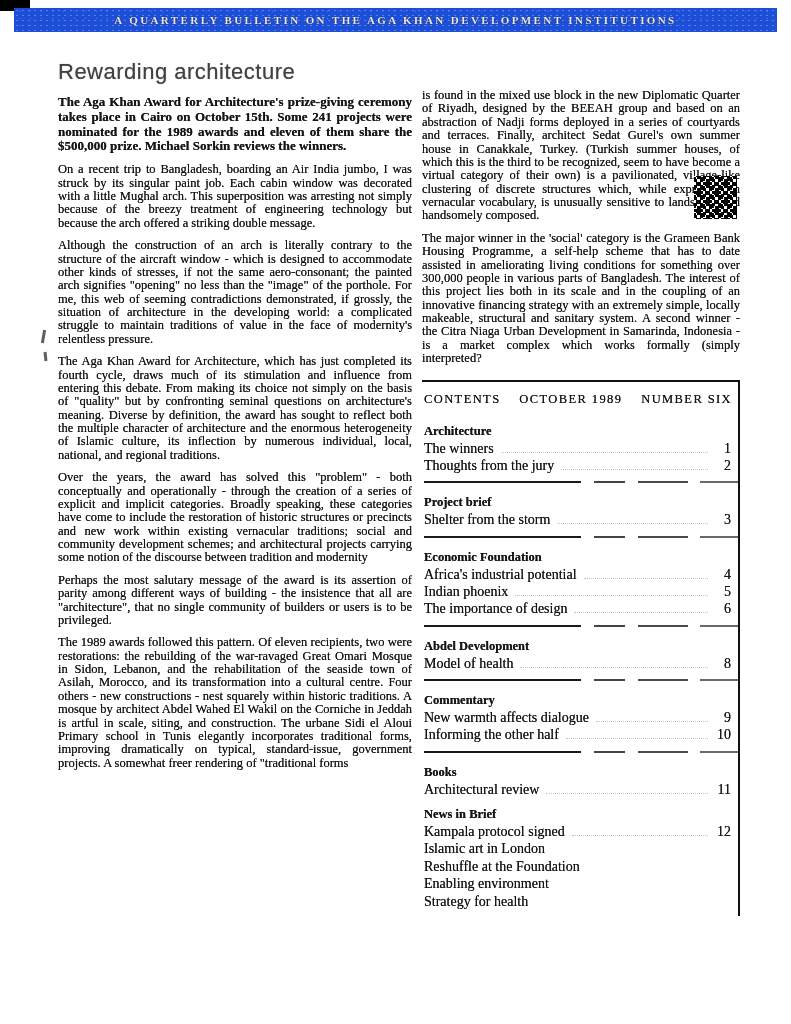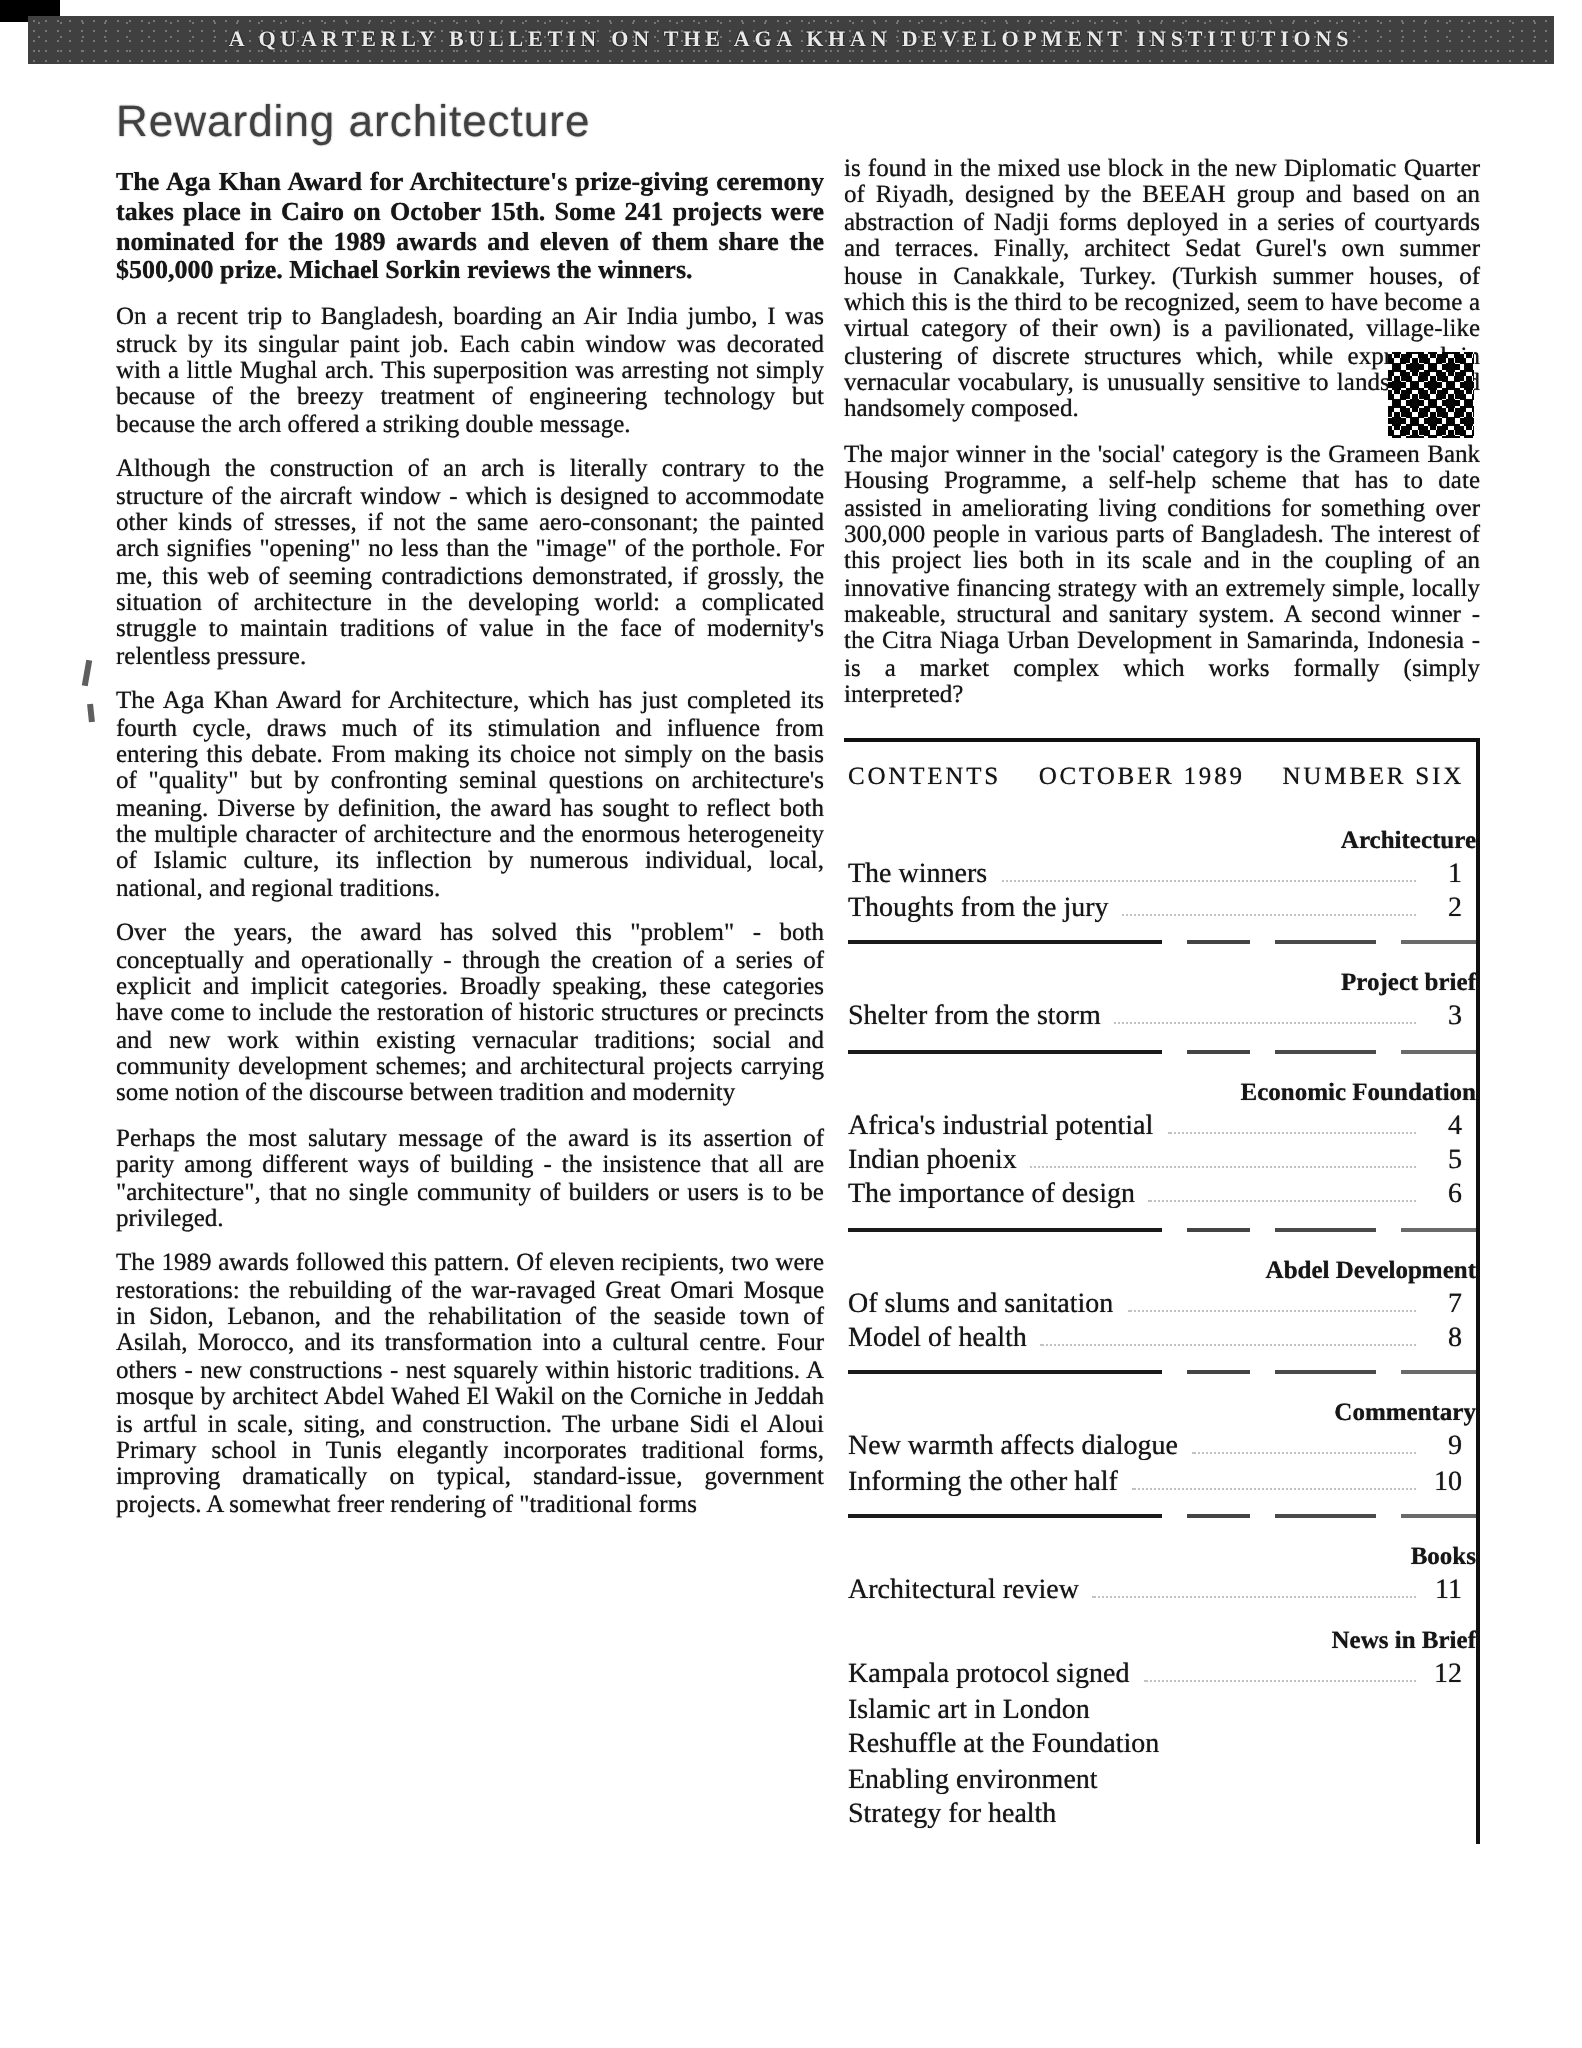--- a/index.html
+++ b/index.html
@@ -31,21 +31,21 @@
     background:linear-gradient(90deg,#111 0 16%,transparent 16% 20%,#111 20% 44%,
       transparent 44% 55%,#111 55% 77%,transparent 77% 81%,#111 81% 100%);
   }
   .mast-line2 {
     font-family:"Liberation Sans", sans-serif; font-weight:bold; font-size:78px;
     line-height:0.95; color:#ffffff; letter-spacing:3px;
     -webkit-text-stroke:2.5px #141414; text-shadow:0 0 1px #333;
   }
   
   .banner {
-    position:relative; margin:8px 14px 0; height:24px; background:#404040;
+    position:relative; margin:8px 14px 11px; height:24px; background:#1d4ed8;
     display:flex; align-items:center; justify-content:center; overflow:hidden;
   }
   .banner::before {
     content:""; position:absolute; inset:0; opacity:.28;
     background-image:
       radial-gradient(circle,#fff .6px,transparent .8px),
       radial-gradient(circle,#fff .5px,transparent .7px);
     background-size:6px 5px, 11px 7px;
   }
   .banner-text {
@@ -62,21 +62,21 @@
   }
   .col p { margin:0 0 9px; font-size:12.5px; line-height:1.07; text-align:justify; text-shadow:0 0 .4px #333; }
   .col p.lead { font-weight:bold; font-size:13px; line-height:1.14; }
   
   .toc { margin-top:14px; border-top:2px solid #101010; border-right:2px solid #101010; padding:6px 0 4px; }
   .toc-header {
     display:flex; justify-content:space-between; align-items:baseline;
     padding:4px 6px 10px 2px; font-size:12.5px; letter-spacing:1.4px; text-shadow:0 0 .4px #333;
   }
   .toc-section { padding:0 0 2px 2px; }
-  .toc-heading { font-weight:bold; font-size:12.5px; margin:7px 0 1px; text-shadow:0 0 .4px #333;text-align:right; }
+  .toc-heading { font-weight:bold; font-size:12.5px; margin:7px 0 1px; text-shadow:0 0 .4px #333; }
   .toc-row { display:flex; align-items:baseline; font-size:14px; line-height:1.24; }
   .toc-label { white-space:nowrap; text-shadow:0 0 .4px #333; }
   .toc-leader { flex:1; border-bottom:1px dotted #c2c2c2; margin:0 5px 3px 7px; min-width:8px; }
   .toc-row.noleader .toc-leader { border-bottom:none; }
   .toc-page { min-width:18px; text-align:right; padding-right:7px; text-shadow:0 0 .4px #333; }
   .toc-rule {
     height:2px; margin:7px 0 3px;
     background:linear-gradient(90deg,#1a1a1a 0 50%,transparent 50% 54%,#444 54% 64%,
       transparent 64% 68%,#4a4a4a 68% 84%,transparent 84% 88%,#6a6a6a 88% 100%);
   }
@@ -162,25 +162,20 @@
             <span class="toc-label">The importance of design</span>
             <span class="toc-leader"></span>
             <span class="toc-page">6</span>
           </div>
           <div class="toc-rule"></div>
         </div>
 
         <div class="toc-section">
           <div class="toc-heading">Abdel Development</div>
           <div class="toc-row">
-            <span class="toc-label">Of slums and sanitation</span>
-            <span class="toc-leader"></span>
-            <span class="toc-page">7</span>
-          </div>
-          <div class="toc-row">
             <span class="toc-label">Model of health</span>
             <span class="toc-leader"></span>
             <span class="toc-page">8</span>
           </div>
           <div class="toc-rule"></div>
         </div>
 
         <div class="toc-section">
           <div class="toc-heading">Commentary</div>
           <div class="toc-row">

